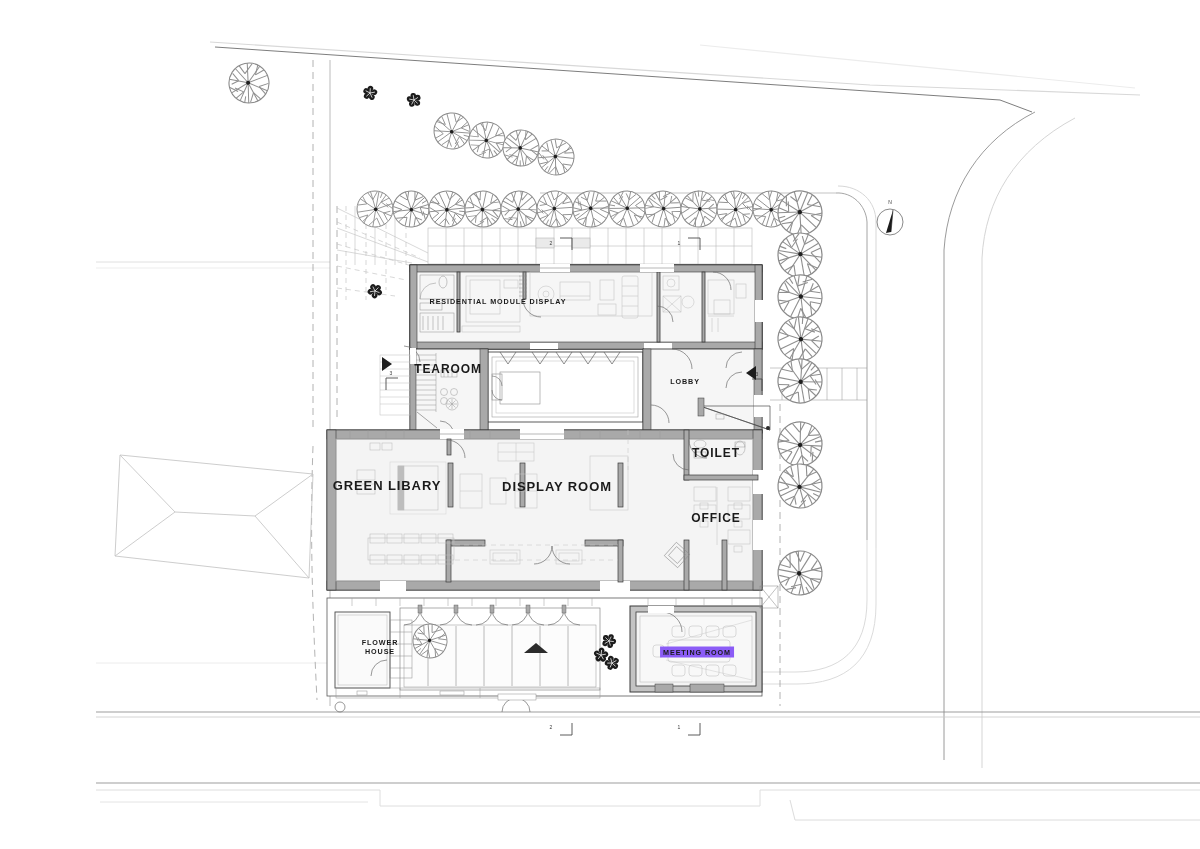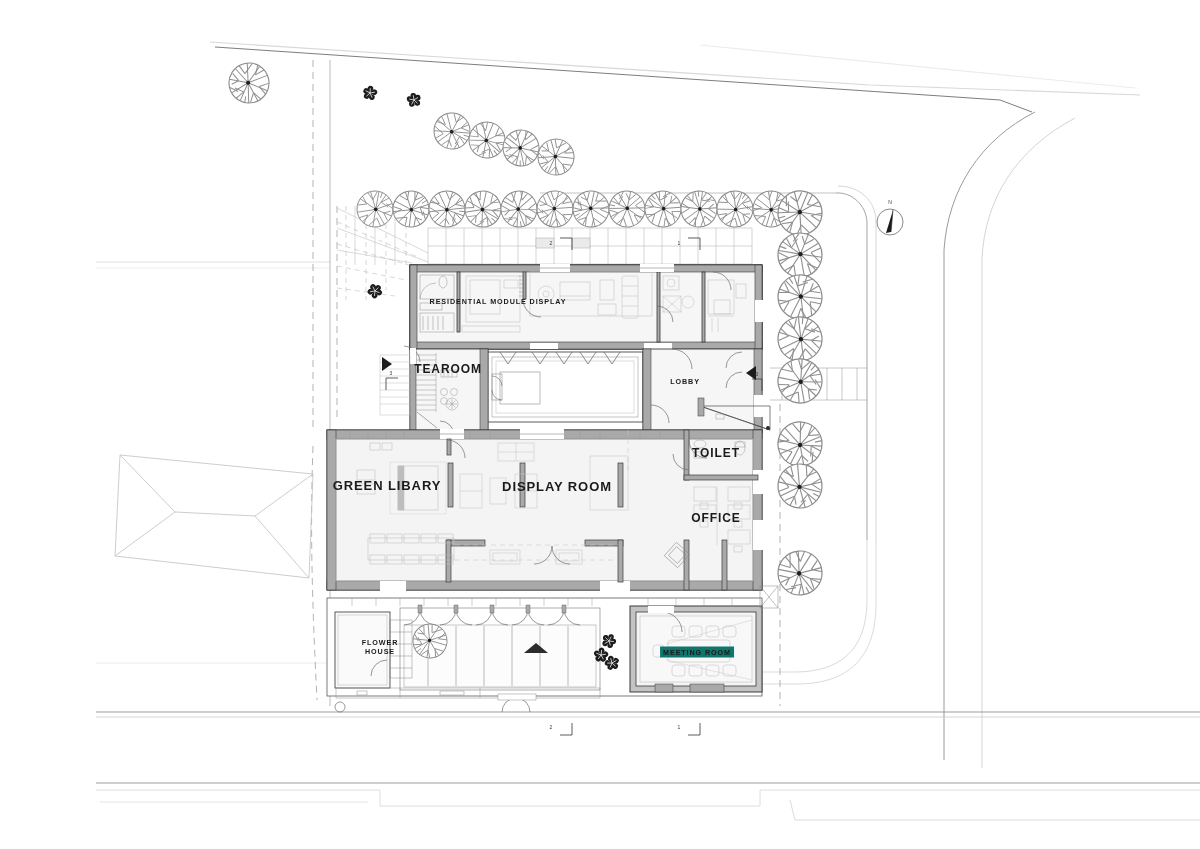--- a/index.html
+++ b/index.html
@@ -620,21 +620,21 @@
   <div>
     <div class="rmlabel" style="left:498px;top:301px;transform:translate(-50%,-50%);font-size:7.2px;">RESIDENTIAL MODULE DISPLAY</div>
     <div class="rmlabel" style="left:448px;top:369px;transform:translate(-50%,-50%);font-size:12px;">TEAROOM</div>
     <div class="rmlabel" style="left:685px;top:381px;transform:translate(-50%,-50%);font-size:7.2px;">LOBBY</div>
     <div class="rmlabel" style="left:387px;top:486px;transform:translate(-50%,-50%);font-size:13px;text-align:center;">GREEN LIBARY</div>
     <div class="rmlabel" style="left:557px;top:487px;transform:translate(-50%,-50%);font-size:13px;">DISPLAY ROOM</div>
     <div class="rmlabel" style="left:716px;top:453px;transform:translate(-50%,-50%);font-size:12px;">TOILET</div>
     <div class="rmlabel" style="left:716px;top:518px;transform:translate(-50%,-50%);font-size:12px;">OFFICE</div>
     <div class="rmlabel" style="left:380px;top:647px;transform:translate(-50%,-50%);font-size:7.2px;white-space:pre;">FLOWER
 HOUSE</div>
-    <div class="rmlabel" style="left:697px;top:652px;transform:translate(-50%,-50%);font-size:7.2px;background:#0f766e;padding:1px 3px;text-align:right;">MEETING ROOM</div>
+    <div class="rmlabel" style="left:697px;top:652px;transform:translate(-50%,-50%);font-size:7.2px;background:#8b5cf6;padding:1px 3px;text-align:right;">MEETING ROOM</div>
   </div>
 
   <div>
     <div class="mk" style="left:551px;top:243px;transform:translate(-50%,-50%);font-size:5px;">2</div>
     <div class="mk" style="left:679px;top:243px;transform:translate(-50%,-50%);font-size:5px;">1</div>
     <div class="mk" style="left:551px;top:727px;transform:translate(-50%,-50%);font-size:5px;">2</div>
     <div class="mk" style="left:679px;top:727px;transform:translate(-50%,-50%);font-size:5px;">1</div>
     <div class="mk" style="left:391px;top:373px;transform:translate(-50%,-50%);font-size:5px;">3</div>
     <div class="mk" style="left:757px;top:374px;transform:translate(-50%,-50%);font-size:5px;">3</div>
     <div class="compass-n" style="left:890px;top:202px;transform:translate(-50%,-50%);">N</div>

